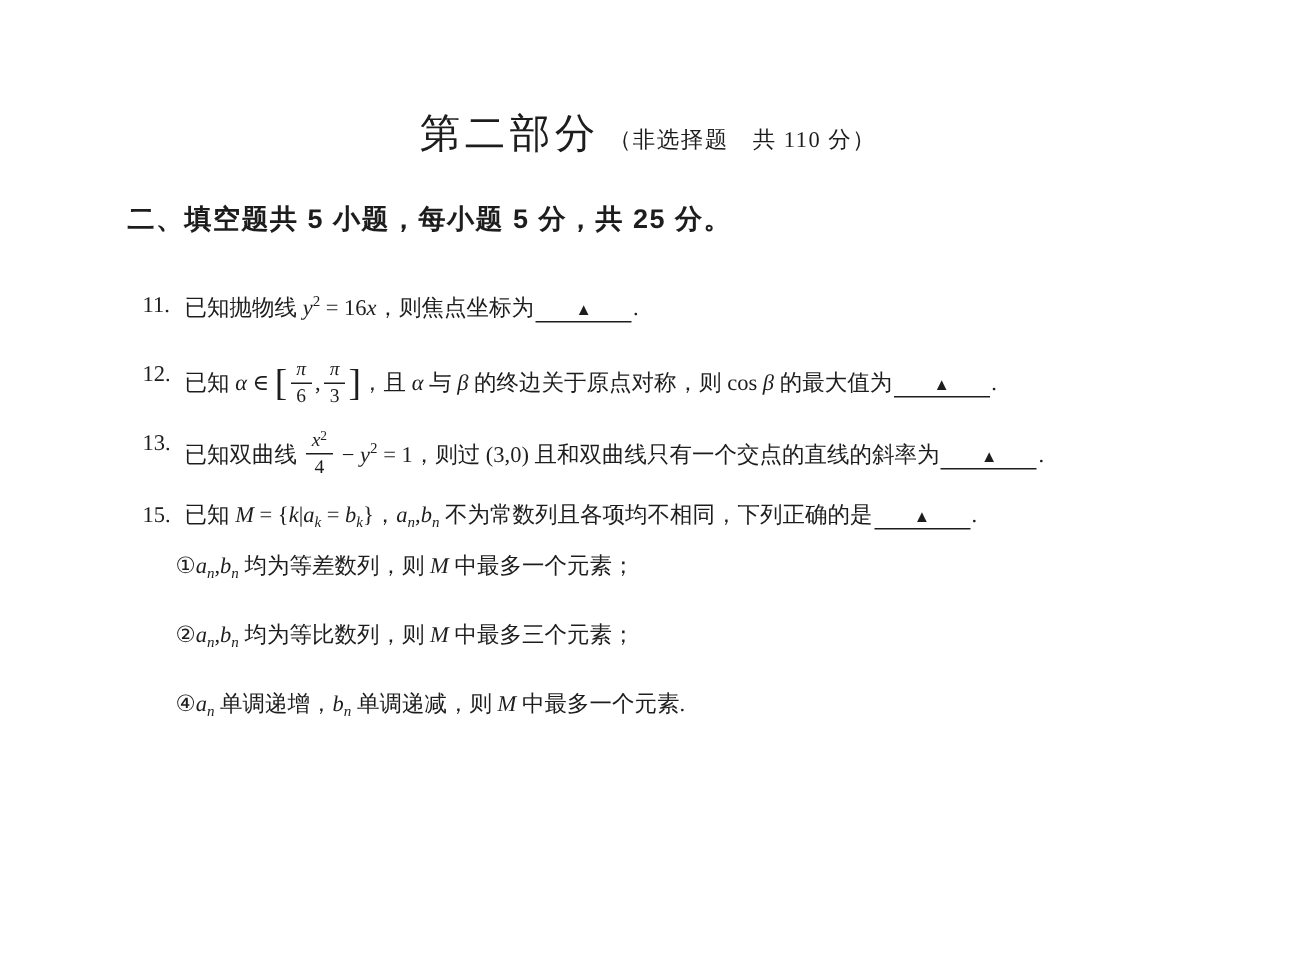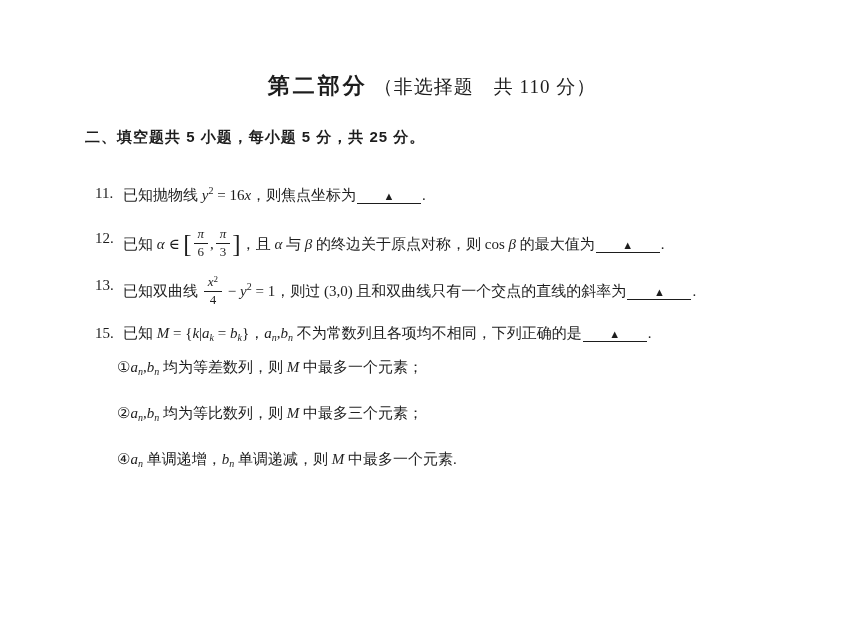--- a/index.html
+++ b/index.html
@@ -8,27 +8,27 @@
     background: #ffffff;
     color: #1d1d1d;
     font-family: "Liberation Serif", "DejaVu Serif", serif;
     overflow: hidden;
   }
   .page { padding-top: 72px; }
 
   .title-row { text-align: center; line-height: 1.3; }
   .title-main {
     font-family: "Liberation Sans", "DejaVu Sans", sans-serif;
-    font-weight: bold; font-size: 22px; letter-spacing: 3px;
+    font-weight: normal; font-size: 27px; letter-spacing: 3px;
   }
-  .title-note { font-size: 19px; margin-left: 6px; letter-spacing: 1px; }
+  .title-note { font-size: 15px; margin-left: 6px; letter-spacing: 1px; }
 
   .section-heading {
     font-family: "Liberation Sans", "DejaVu Sans", sans-serif;
-    font-weight: bold; font-size: 15px;
+    font-weight: bold; font-size: 18px;
     margin: 27px 0 0 85px; letter-spacing: 1px;
   }
 
   .questions { margin: 37px 10px 0 95px; font-size: 15px; }
   .question {
     position: relative; padding-left: 28px;
     white-space: nowrap; line-height: 1.3;
     margin-bottom: 24px;
   }
   .question .qnum { position: absolute; left: 0; }

